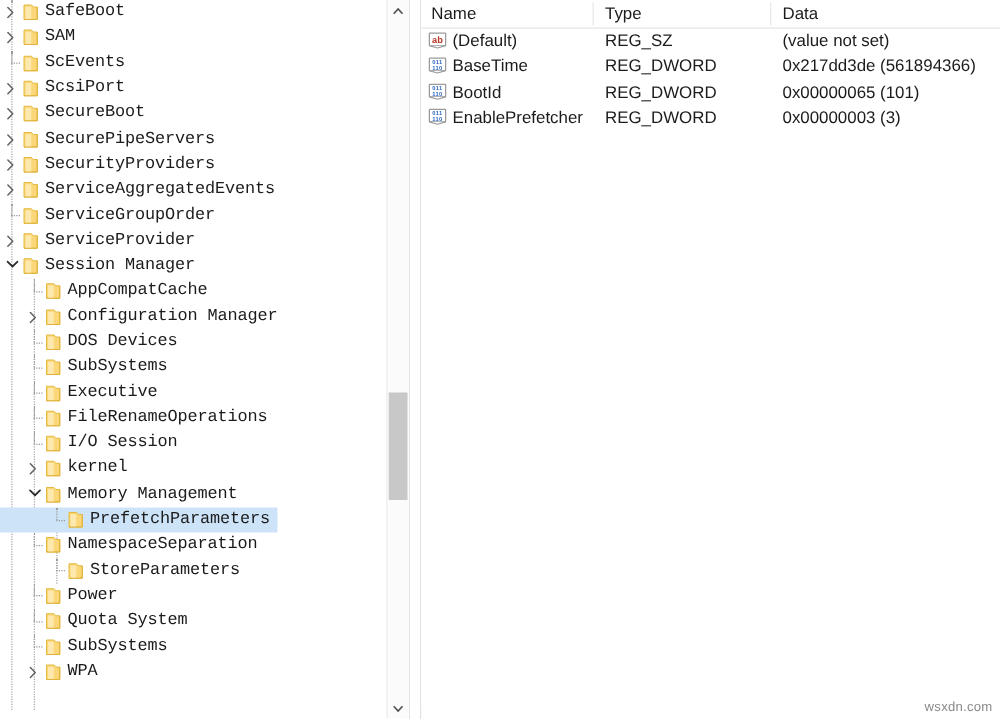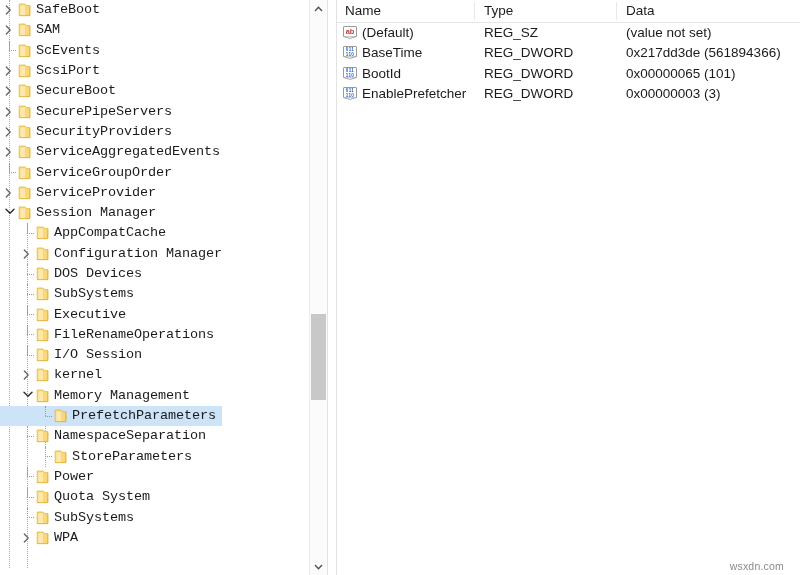--- a/index.html
+++ b/index.html
@@ -212,21 +212,21 @@
   .vr-data {
     position: absolute;
     left: 289px;
     top: 0;
     line-height: 20.3px;
   }
 
   
   #watermark {
     position: absolute;
-    right: 16px;
+    right: 6px;
     bottom: 3px;
     font-size: 10.5px;
     color: #8a8a8a;
     letter-spacing: 0.2px;
     margin-top: 40px;
   }
 </style>
 </head>
 <body>
 

